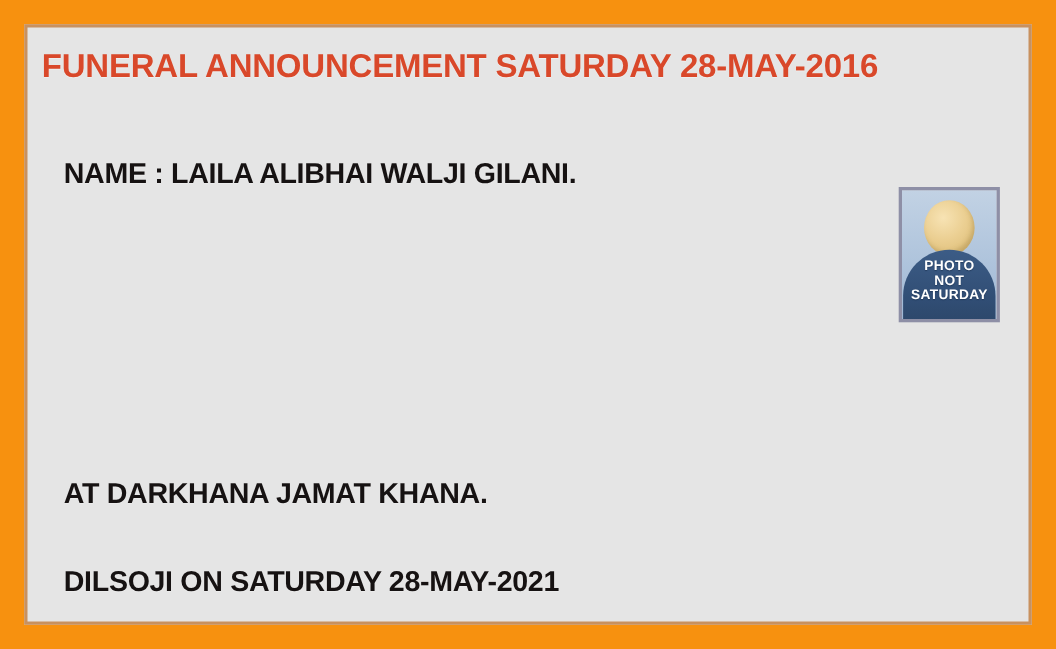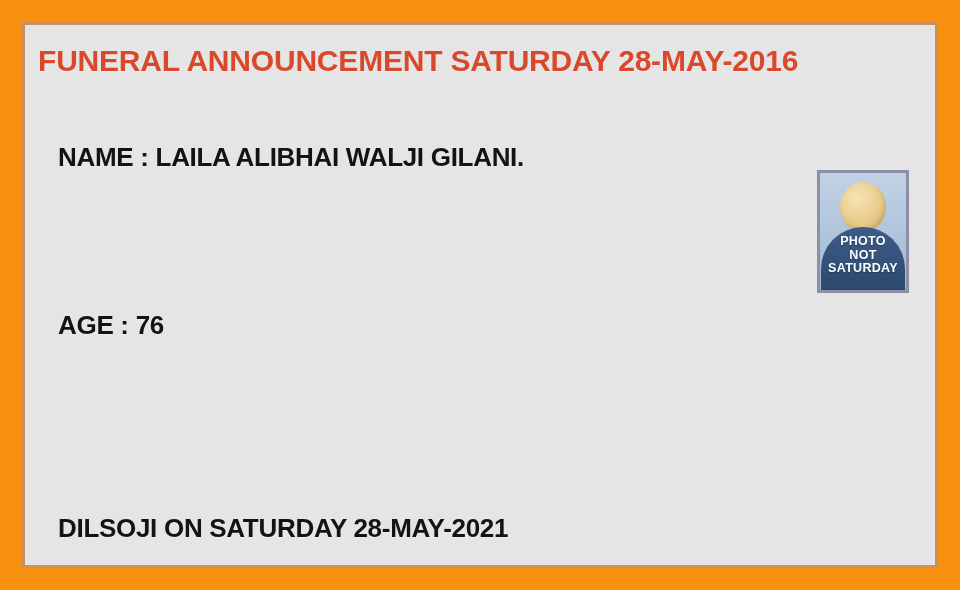--- a/index.html
+++ b/index.html
@@ -129,23 +129,23 @@
 
 <div id="poster">
 
   <div id="card">
 
     <div id="headline">FUNERAL ANNOUNCEMENT SATURDAY 28-MAY-2016</div>
 
     <div class="body-line" id="line-name">NAME : LAILA ALIBHAI WALJI GILANI.</div>
 
 
-    <div class="body-line" id="line-age">AGE : 76</div>
 
 
+    <div class="body-line" id="line-funeral-2">AT DARKHANA JAMAT KHANA.</div>
 
     <div class="body-line" id="line-dilsoji">DILSOJI ON SATURDAY 28-MAY-2021</div>
 
     <div id="photo-box">
       <div id="photo-inner">
         <div id="silhouette-head"></div>
         <div id="silhouette-body"></div>
         <div id="photo-caption">
           <span>PHOTO</span>
           <span>NOT</span>

